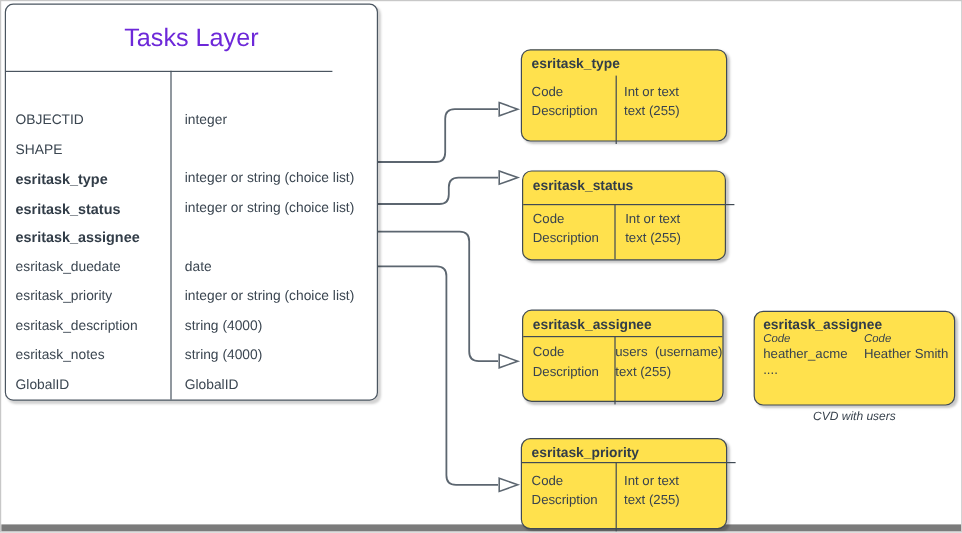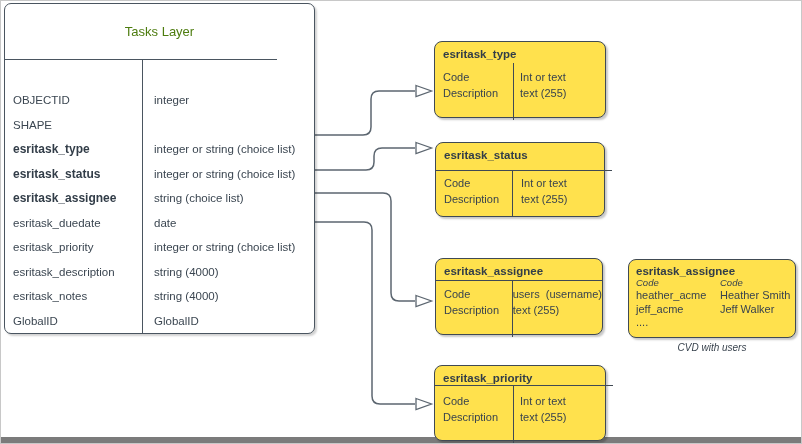--- a/index.html
+++ b/index.html
@@ -22,21 +22,21 @@
     position: absolute; left: 3px; top: 2px;
     width: 311px; height: 331px;
     background: #ffffff;
     border: 1.6px solid #4a5560;
     border-radius: 7px;
     box-shadow: 2px 2px 2px rgba(0,0,0,0.18);
     z-index: 2;
   }
   .entity-title {
     height: 55px; display: flex; align-items: center; justify-content: center;
-    font-size: 13px; color: #4d7c0f;
+    font-size: 21px; color: #6d28d9;
   }
   .entity-title-divider {
     position: absolute; left: 0; top: 55px; width: 272px; height: 0;
     border-top: 1.6px solid #4a5560;
   }
   .entity-col-divider {
     position: absolute; left: 137px; top: 55px; bottom: 0; width: 0;
     border-left: 1.4px solid #4a5560;
   }
   .entity-rows { position: absolute; left: 0; right: 0; top: 84px; }
@@ -145,21 +145,20 @@
       <div class="trow bold">
         <div class="fname">esritask_type</div>
         <div class="ftype">integer or string (choice list)</div>
       </div>
       <div class="trow bold">
         <div class="fname">esritask_status</div>
         <div class="ftype">integer or string (choice list)</div>
       </div>
       <div class="trow bold">
         <div class="fname">esritask_assignee</div>
-        <div class="ftype">string (choice list)</div>
       </div>
       <div class="trow">
         <div class="fname">esritask_duedate</div>
         <div class="ftype">date</div>
       </div>
       <div class="trow">
         <div class="fname">esritask_priority</div>
         <div class="ftype">integer or string (choice list)</div>
       </div>
       <div class="trow">
@@ -245,24 +244,20 @@
     <div class="cvd-grid">
       <div class="cvd-row hdr">
         <div class="c1">Code</div>
         <div class="c2">Code</div>
       </div>
       <div class="cvd-row">
         <div class="c1">heather_acme</div>
         <div class="c2">Heather Smith</div>
       </div>
       <div class="cvd-row">
-        <div class="c1">jeff_acme</div>
-        <div class="c2">Jeff Walker</div>
-      </div>
-      <div class="cvd-row">
         <div class="c1">....</div>
         <div class="c2"></div>
       </div>
     </div>
   </div>
   <div class="cvd-caption">CVD with users</div>
 
   <div class="bottom-bar"></div>
 </div>
 

